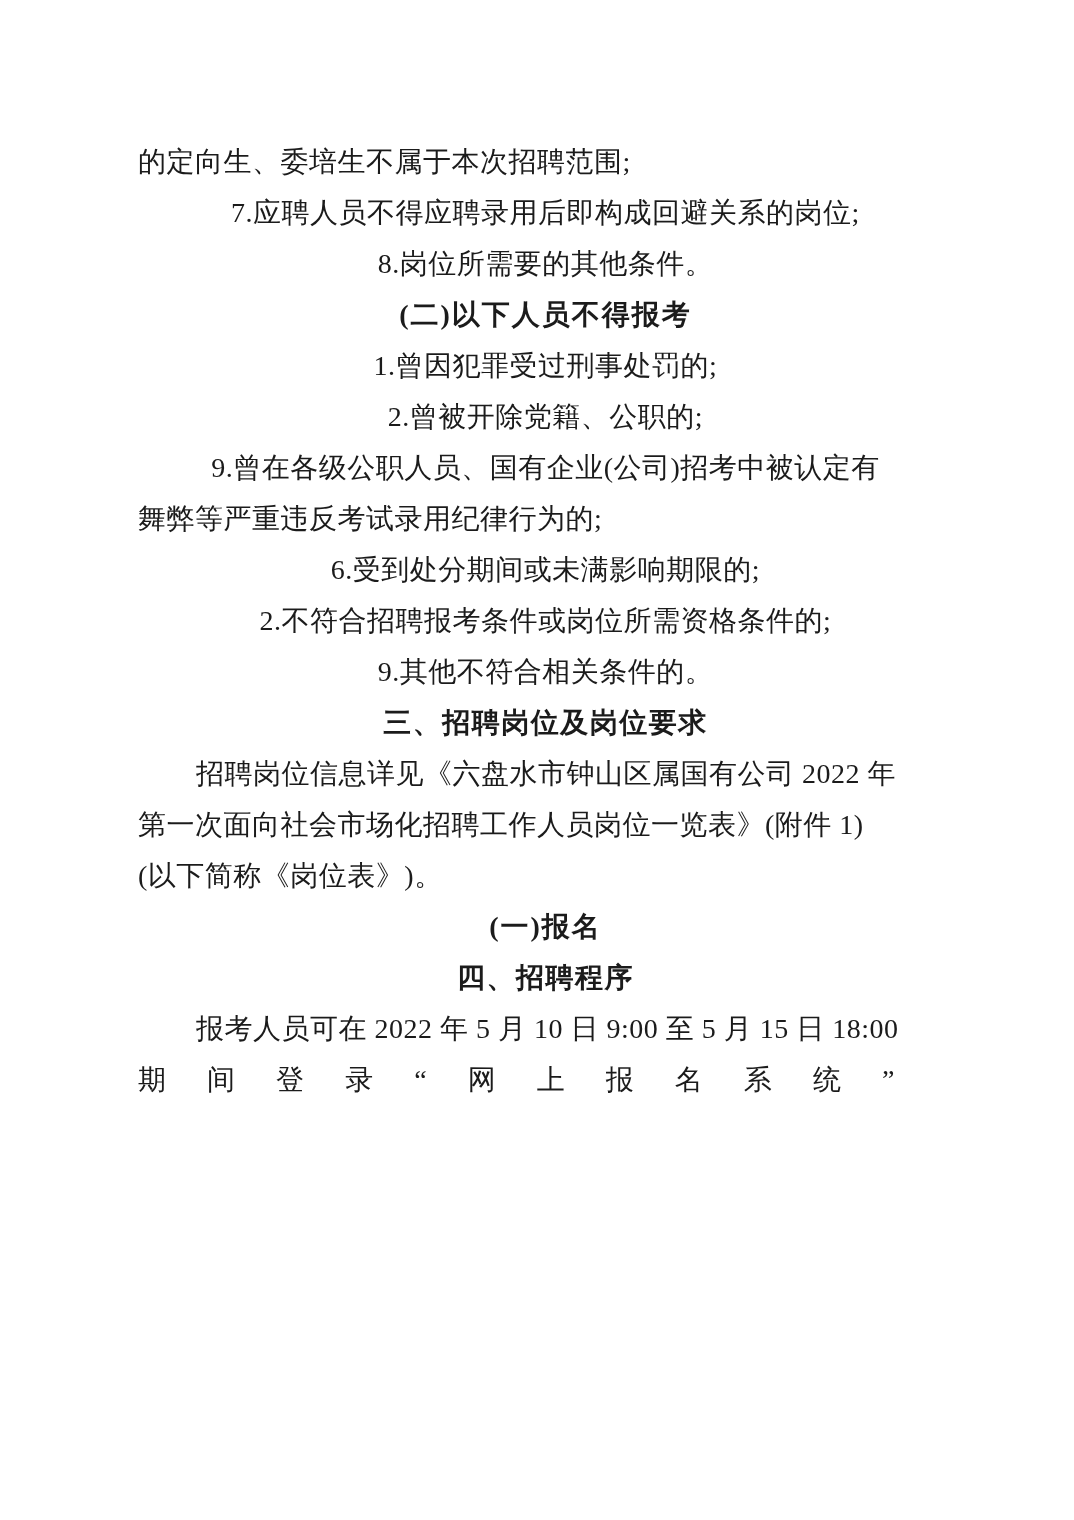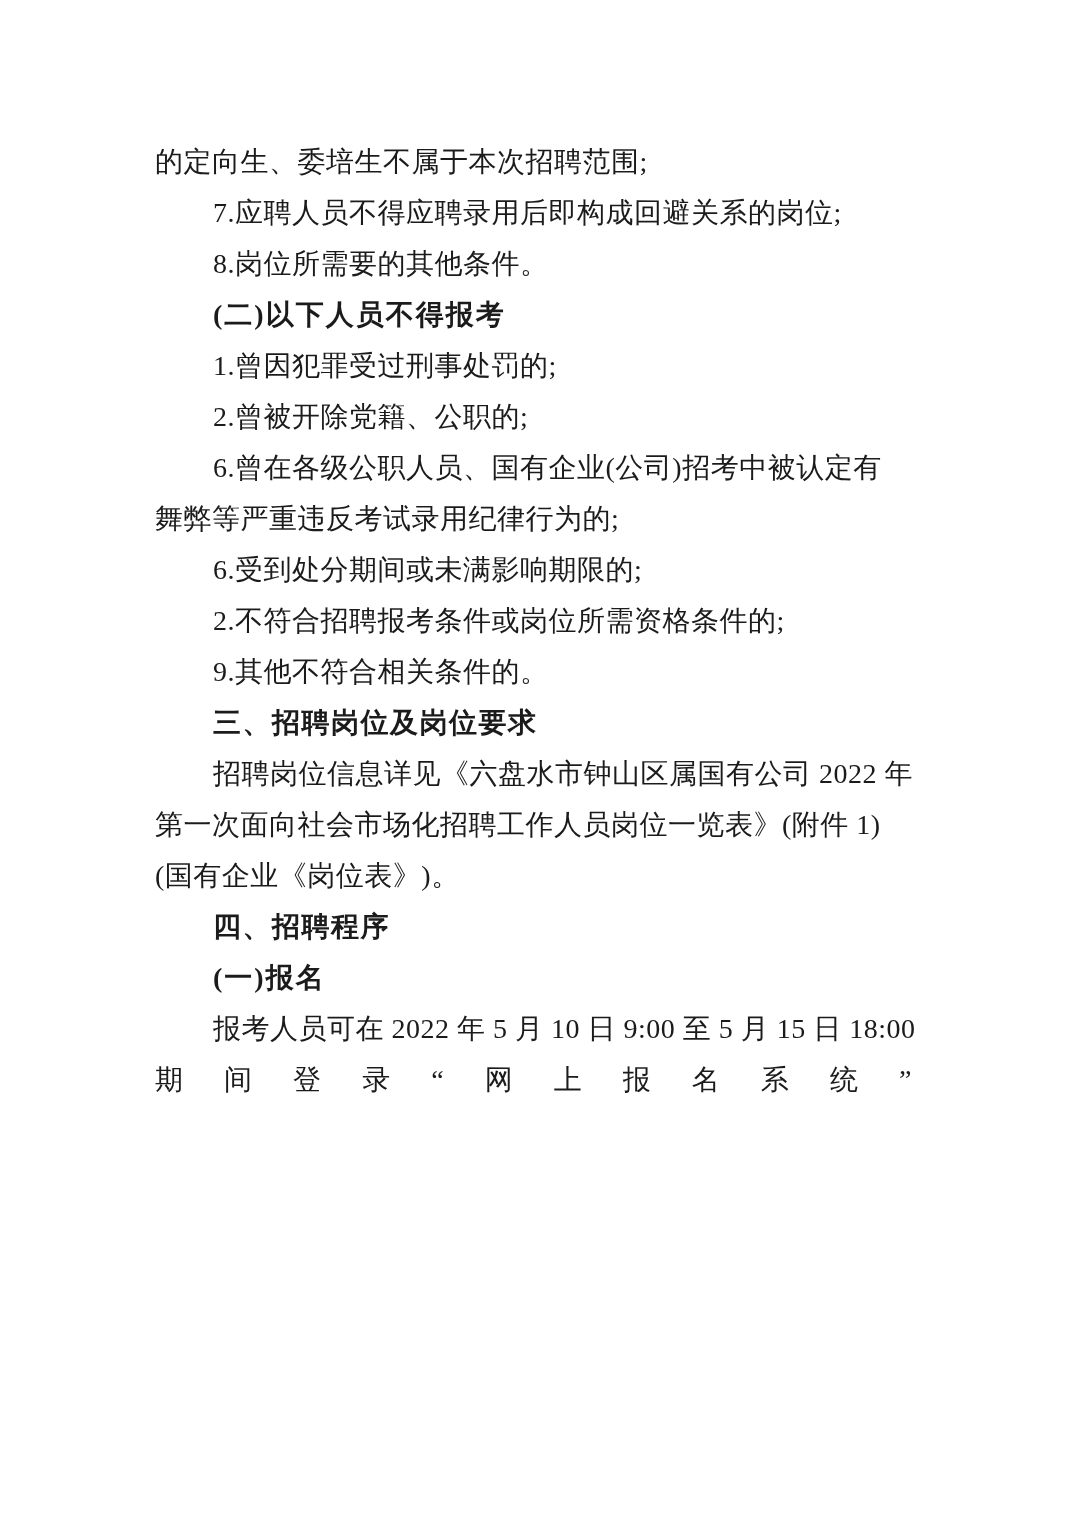--- a/index.html
+++ b/index.html
@@ -10,33 +10,34 @@
   body {
     position: relative;
     width: 1074px;
     height: 1520px;
     overflow: hidden;
     font-family: "Liberation Serif", "DejaVu Serif", serif;
     color: #1b1b1b;
   }
   .doc {
     position: absolute;
-    left: 155px;
+    left: 138px;
     top: 136px;
     width: 757px;
   }
   .line {
     font-size: 28px;
     line-height: 51px;
     height: 51px;
     white-space: nowrap;
     letter-spacing: 0.5px;
   }
   .indent {
     text-indent: 58px;
+    text-align: center;
   }
   
   .h-hei {
     font-family: Liberation Serif, serif;
     font-weight: 700;
     letter-spacing: 1.5px;
   }
   
   .h-kai {
     font-weight: 700;
@@ -58,31 +59,31 @@
 </head>
 <body>
 
 <div class="doc">
   <div class="line">的定向生、委培生不属于本次招聘范围;</div>
   <div class="line indent">7.应聘人员不得应聘录用后即构成回避关系的岗位;</div>
   <div class="line indent">8.岗位所需要的其他条件。</div>
   <div class="line indent h-kai">(二)以下人员不得报考</div>
   <div class="line indent">1.曾因犯罪受过刑事处罚的;</div>
   <div class="line indent">2.曾被开除党籍、公职的;</div>
-  <div class="line indent">6.曾在各级公职人员、国有企业(公司)招考中被认定有</div>
+  <div class="line indent">9.曾在各级公职人员、国有企业(公司)招考中被认定有</div>
   <div class="line">舞弊等严重违反考试录用纪律行为的;</div>
   <div class="line indent">6.受到处分期间或未满影响期限的;</div>
   <div class="line indent">2.不符合招聘报考条件或岗位所需资格条件的;</div>
   <div class="line indent">9.其他不符合相关条件的。</div>
   <div class="line indent h-hei">三、招聘岗位及岗位要求</div>
   <div class="line indent">招聘岗位信息详见《六盘水市钟山区属国有公司 2022 年</div>
   <div class="line">第一次面向社会市场化招聘工作人员岗位一览表》(附件 1)</div>
-  <div class="line">(国有企业《岗位表》)。</div>
+  <div class="line">(以下简称《岗位表》)。</div>
+  <div class="line indent h-kai">(一)报名</div>
   <div class="line indent h-hei">四、招聘程序</div>
-  <div class="line indent h-kai">(一)报名</div>
   <div class="line indent">报考人员可在 2022 年 5 月 10 日 9:00 至 5 月 15 日 18:00</div>
   <div class="line justify">
       <span>期</span>
       <span>间</span>
       <span>登</span>
       <span>录</span>
       <span>“</span>
       <span>网</span>
       <span>上</span>
       <span>报</span>

